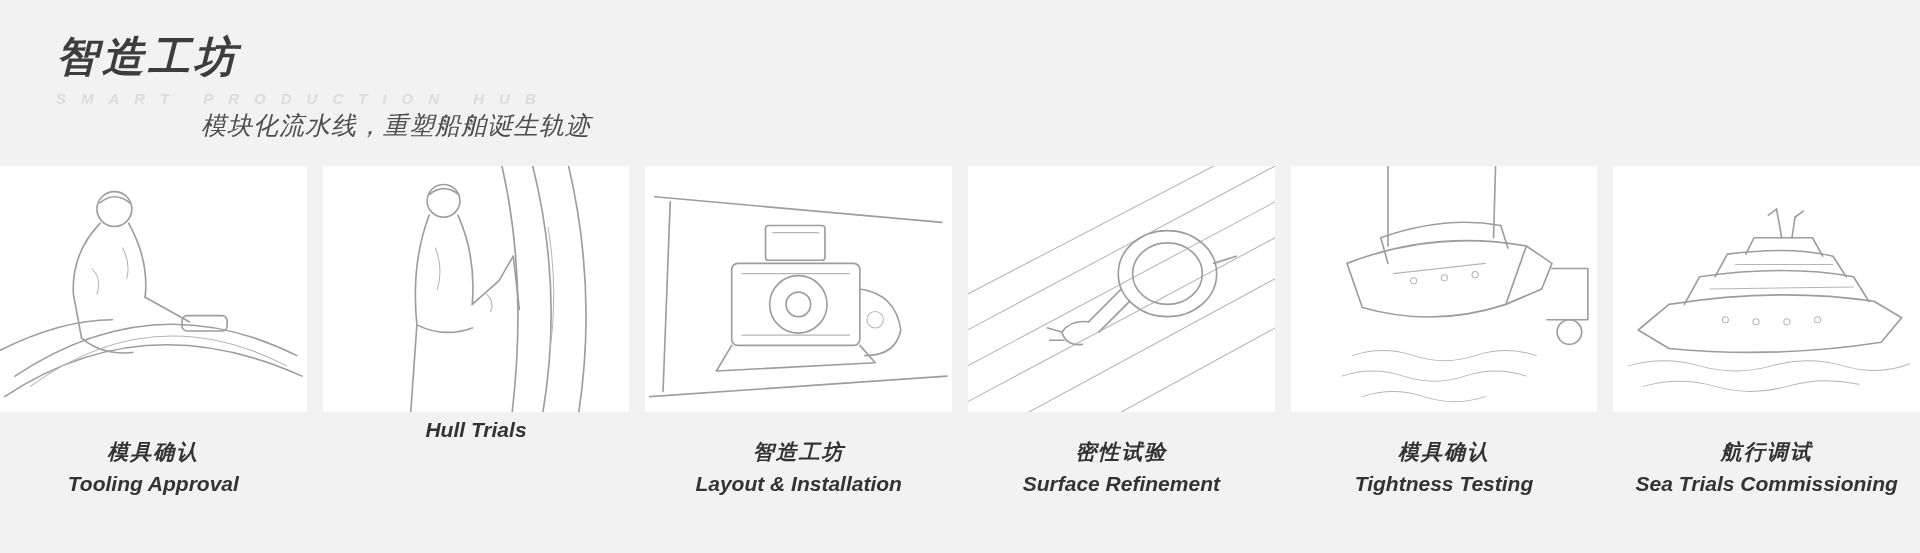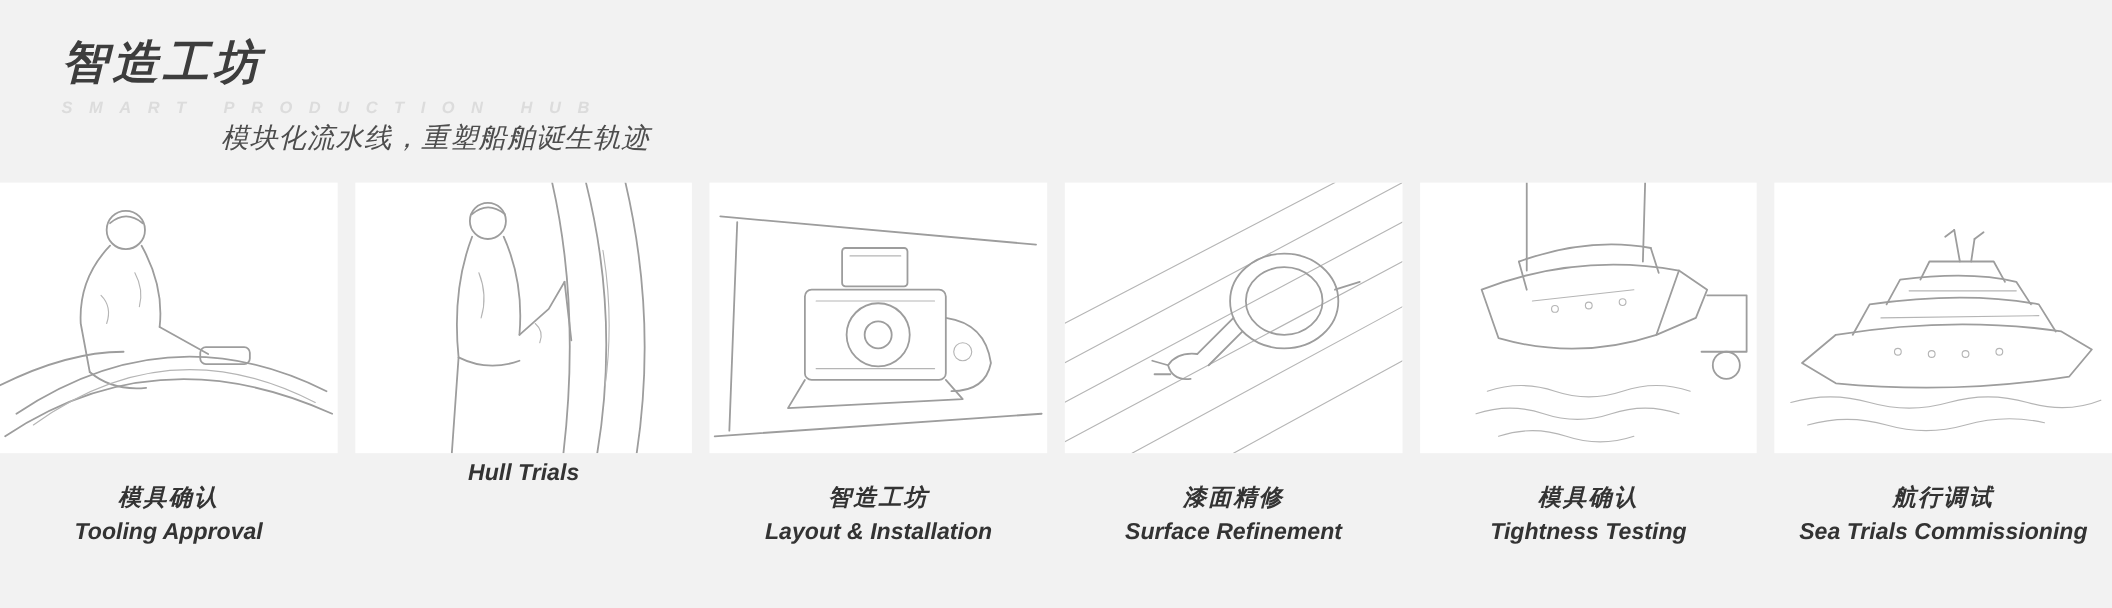--- a/index.html
+++ b/index.html
@@ -189,21 +189,21 @@
             <ellipse cx="195" cy="105" rx="48" ry="42"></ellipse>
             <ellipse cx="195" cy="105" rx="34" ry="30"></ellipse>
             <path d="M150,120 L118,152"></path>
             <path d="M158,132 L128,162"></path>
             <path d="M118,152 Q100,150 92,162 Q96,176 112,174"></path>
             <path d="M92,162 L78,158 M94,170 L80,170"></path>
             <path d="M240,95 L262,88"></path>
           </g>
         </svg>
       </div>
-      <div class="label-zh">漆面精修</div>
+      <div class="label-zh">密性试验</div>
       <div class="label-en">Surface Refinement</div>
     </div>
 
     <div class="step-card">
       <div class="illustration">
         <svg viewBox="0 0 300 240" preserveAspectRatio="xMidYMid slice">
           <g class="lineart">
             <path d="M95,0 L95,78"></path>
             <path d="M200,0 L198,70"></path>
             <path d="M55,95 Q140,62 230,78 L210,135 Q140,158 70,138 Z"></path>

